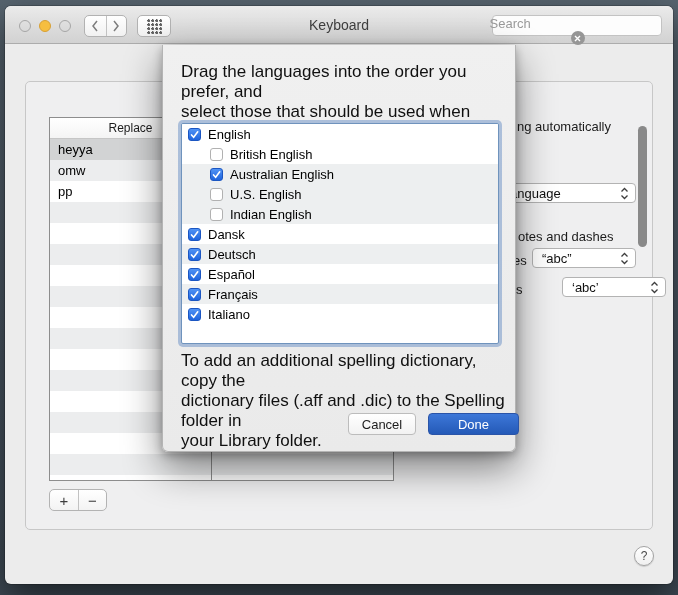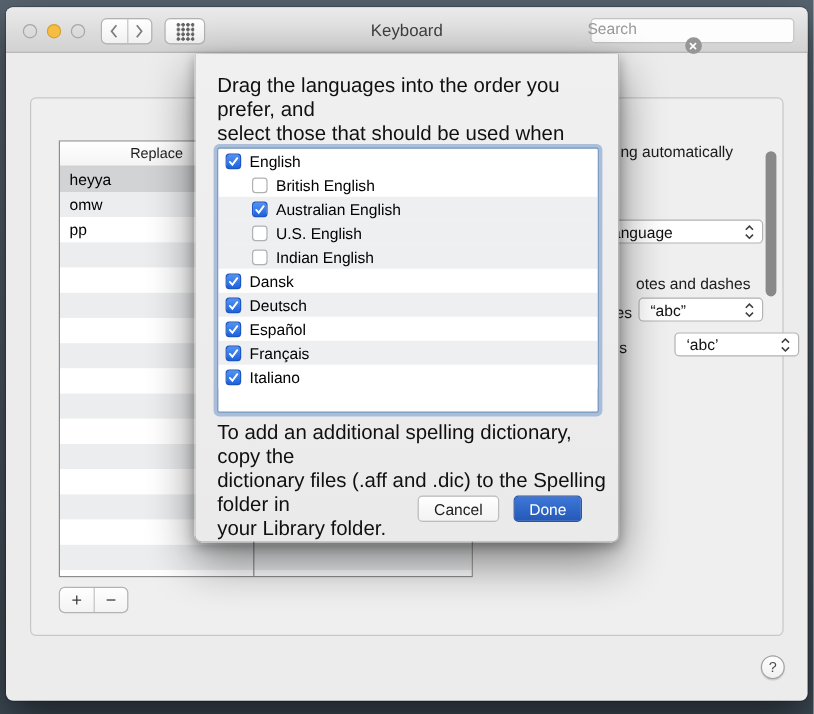--- a/index.html
+++ b/index.html
@@ -169,21 +169,21 @@
 
   .sheet-btn {
     position:absolute; top:368px; height:22px; border-radius:4px;
     font-size:13px; display:flex; align-items:center; justify-content:center;
   }
   .btn-cancel {
     left:185px; width:68px; color:#1c1c1c;
     background:linear-gradient(180deg,#ffffff,#f2f2f2); border:1px solid #bcbcbc;
   }
   .btn-done {
-    left:265px; width:57px; color:#ffffff;
+    left:265px; width:91px; color:#ffffff;
     background:linear-gradient(180deg,#3d77d8,#2459b7); border:1px solid #2a54a8;
   }
 </style>
 </head>
 <body>
 
 <div id="screen">
   <div class="window">
 
     <div class="toolbar">
@@ -296,21 +296,21 @@
     <div class="popup" style="left:495px; top:177px; width:136px;">
       <span>anguage</span>
       <span class="chev">
         <svg width="9" height="13" viewBox="0 0 9 13">
           <path d="M1.5 4.5 L4.5 1.5 L7.5 4.5" fill="none" stroke="#3d3d3d" stroke-width="1.3"></path>
           <path d="M1.5 8.5 L4.5 11.5 L7.5 8.5" fill="none" stroke="#3d3d3d" stroke-width="1.3"></path>
         </svg>
       </span>
     </div>
 
-    <div class="rp-label" style="left:513px; top:223px;margin-left:12px;">otes and dashes</div>
+    <div class="rp-label" style="left:513px; top:223px;">otes and dashes</div>
 
     <div class="rp-label" style="left:508px; top:247px;">es</div>
     <div class="popup" style="left:527px; top:242px; width:104px;">
       <span>“abc”</span>
       <span class="chev">
         <svg width="9" height="13" viewBox="0 0 9 13">
           <path d="M1.5 4.5 L4.5 1.5 L7.5 4.5" fill="none" stroke="#3d3d3d" stroke-width="1.3"></path>
           <path d="M1.5 8.5 L4.5 11.5 L7.5 8.5" fill="none" stroke="#3d3d3d" stroke-width="1.3"></path>
         </svg>
       </span>

